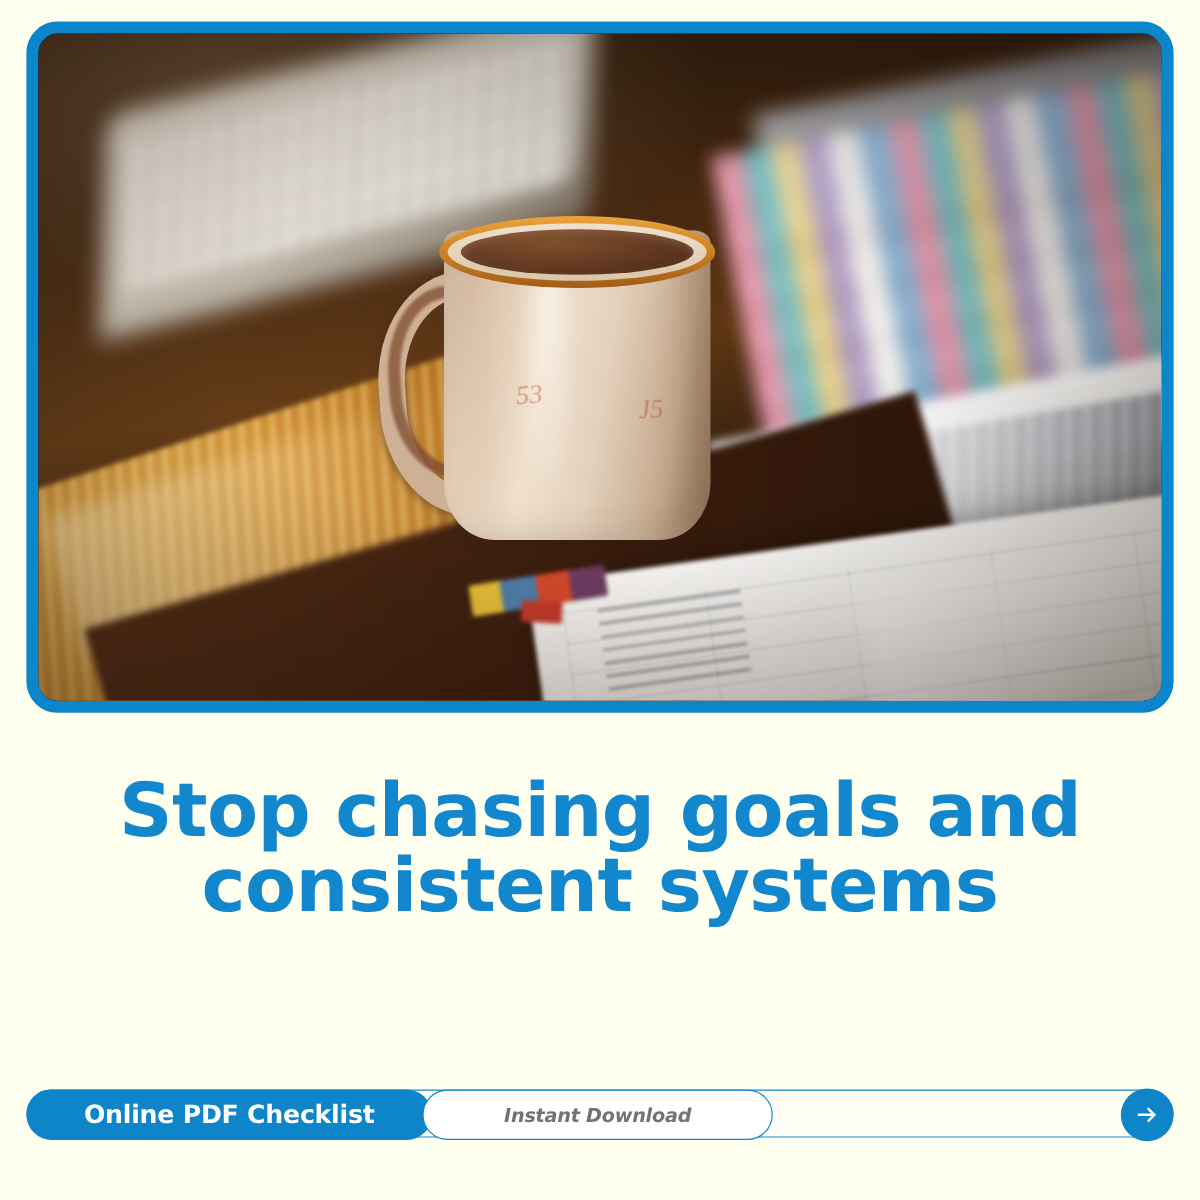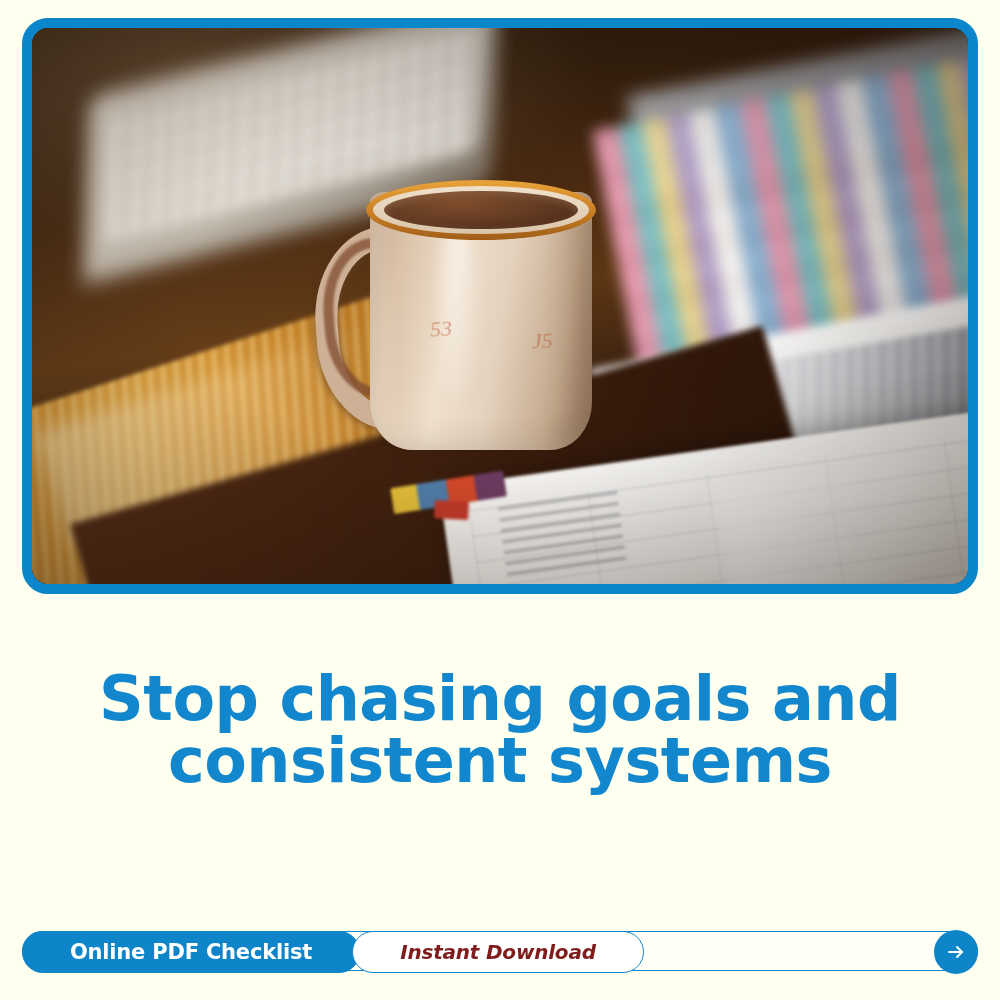--- a/index.html
+++ b/index.html
@@ -268,29 +268,28 @@
     left: 60px;
     top: 645px;
     width: 880px;
     text-align: center;
     color: #1387ce;
     font-family: "DejaVu Sans", sans-serif;
     font-weight: 700;
     font-size: 62px;
     line-height: 62px;
     letter-spacing: -0.5px;
-    margin-top: 23px;
   }
   .headline .line { display: block; white-space: nowrap; }
 
   
   .cta {
     position: absolute;
     left: 22px;
-    top: 931px;
+    top: 908px;
     width: 956px;
     height: 40px;
   }
   .cta-outline {
     position: absolute;
     inset: 0;
     border: 1.5px solid #1387ce;
     border-radius: 21px;
     box-sizing: border-box;
     background: rgba(255,255,255,.45);
@@ -319,25 +318,25 @@
     width: 292px; height: 42px;
     border: 1.5px solid #1387ce;
     border-radius: 21px;
     box-sizing: border-box;
     background: #ffffff;
     display: flex;
     align-items: center;
     justify-content: center;
   }
   .cta-mid-label {
-    color: #7f1d1d;
+    color: #737373;
     font-family: "DejaVu Sans", sans-serif;
     font-weight: 700;
     font-style: italic;
-    font-size: 20px;
+    font-size: 16px;
     letter-spacing: -0.2px;
   }
   .cta-arrow {
     position: absolute;
     right: 0; top: -1px;
     width: 44px; height: 44px;
     border-radius: 50%;
     background: #0f85c9;
     display: flex;
     align-items: center;

